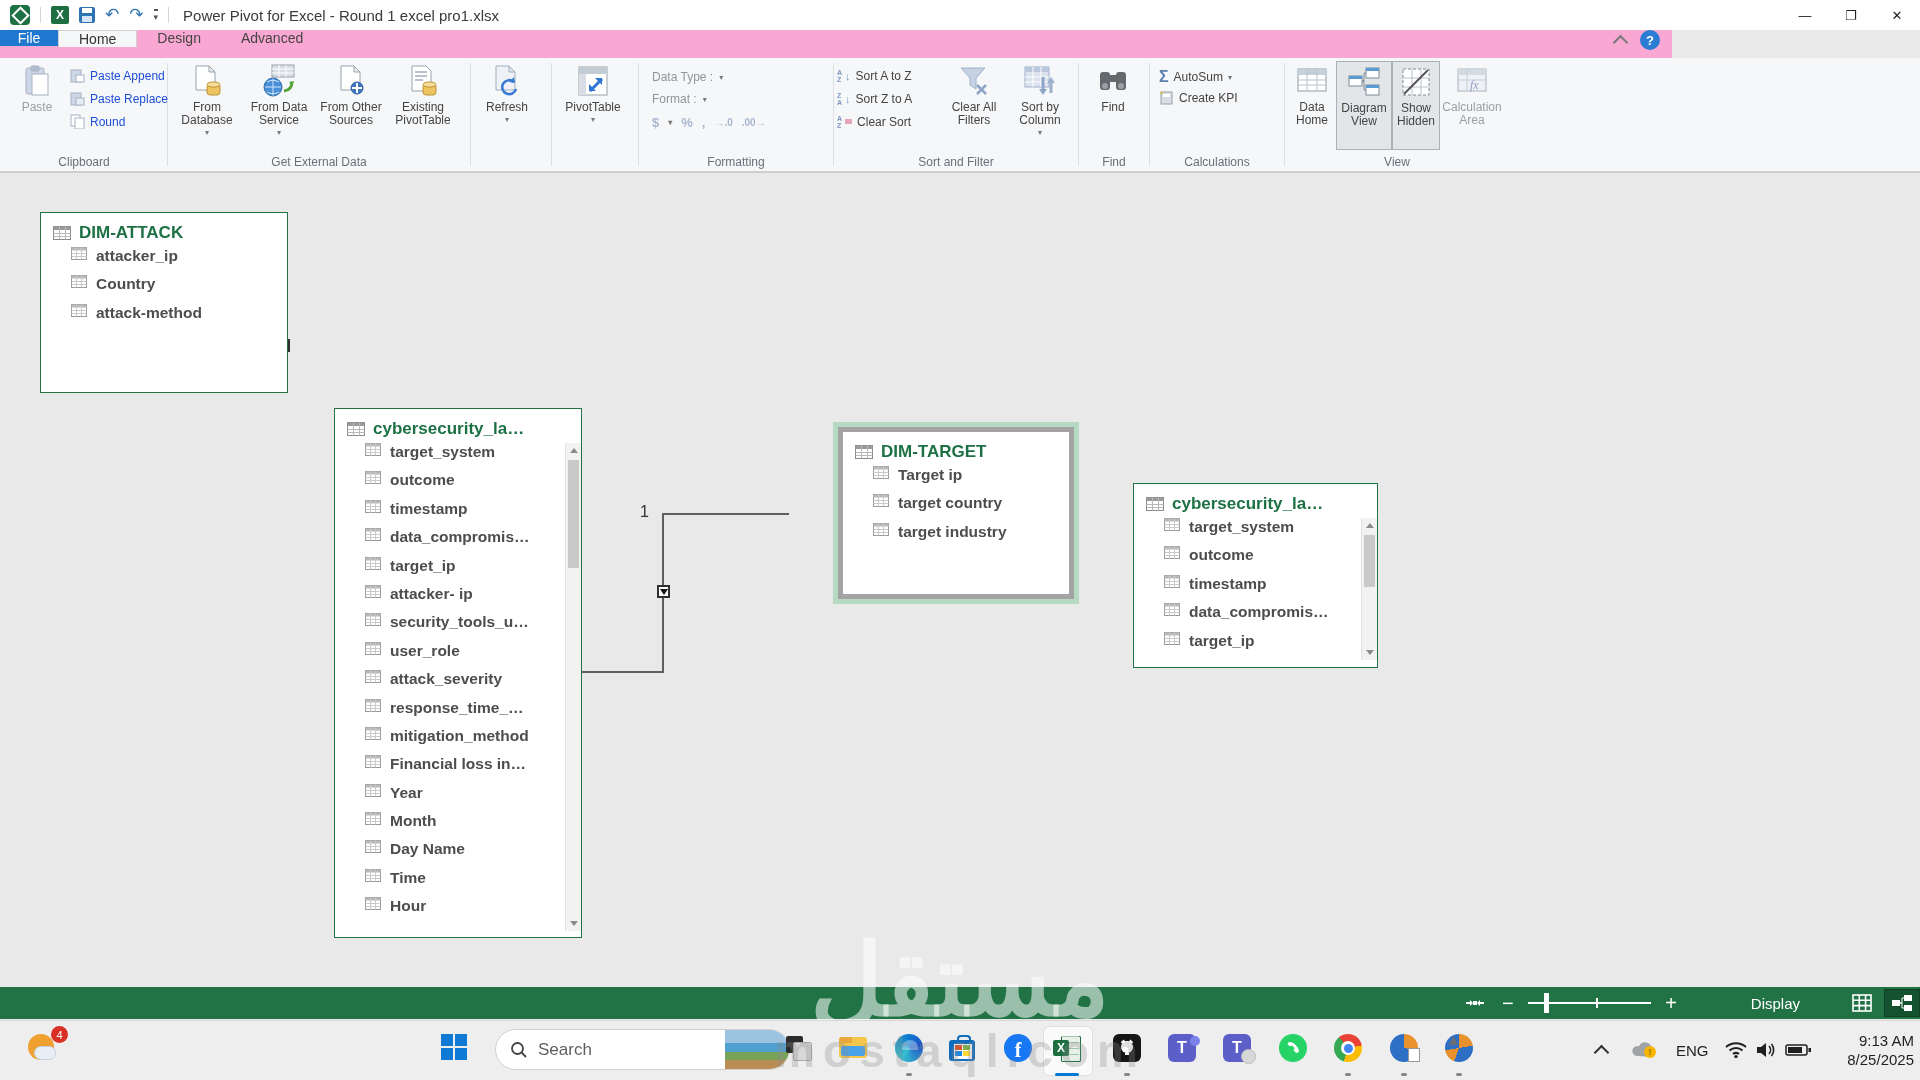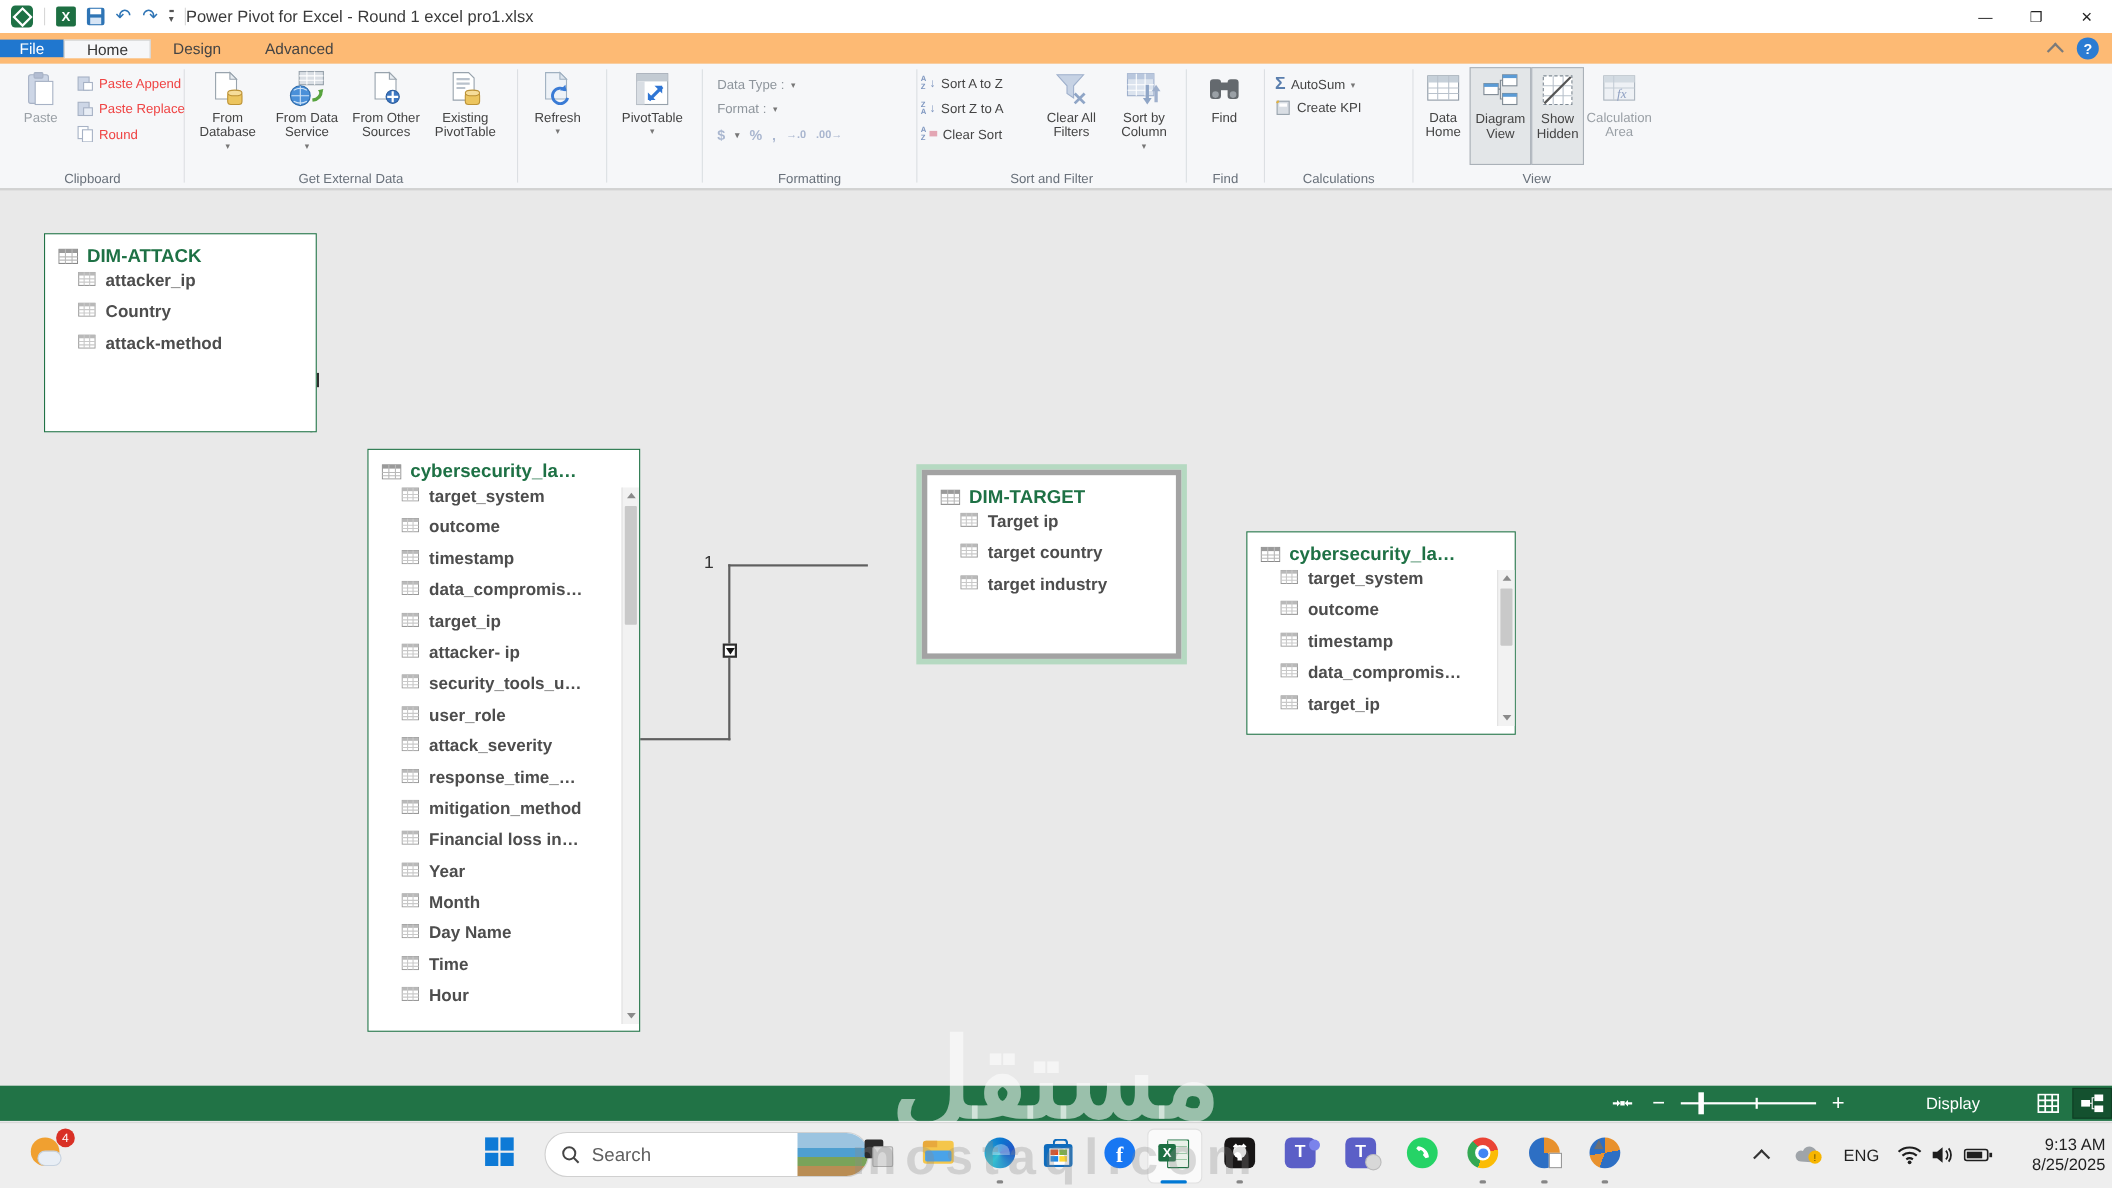--- a/index.html
+++ b/index.html
@@ -13,26 +13,26 @@
   .ppicon{width:20px;height:20px;background:#1e7145;border-radius:4px;display:flex;align-items:center;justify-content:center}
   .ppicon i{width:9px;height:9px;border:2px solid #fff;transform:rotate(45deg);display:block}
   .xlicon{width:18px;height:18px;background:#1d6f42;border-radius:2px;color:#fff;font-weight:bold;font-size:12px;
           display:flex;align-items:center;justify-content:center}
   .saveicon{width:16px;height:16px;background:#2e74b5;border-radius:2px;position:relative}
   .saveicon:before{content:"";position:absolute;left:3px;top:1px;width:10px;height:5px;background:#fff}
   .saveicon:after{content:"";position:absolute;left:3px;bottom:1px;width:10px;height:6px;background:#d7e5f5}
   .undo,.redo{color:#2e74b5;font-size:17px;line-height:16px}
   .qatcaret{font-size:9px;color:#555;border-top:2px solid #555;padding-top:1px}
   .tsep{width:1px;height:16px;background:#d7d7d7}
-  .wtitle{font-size:15px;color:#3a3a3a;margin-left:0;white-space:nowrap}
+  .wtitle{font-size:15px;color:#3a3a3a;margin-left:14px;white-space:nowrap}
   .wctrls{margin-left:auto;display:flex;height:30px}
   .wc{width:46px;height:30px;display:flex;align-items:center;justify-content:center;font-size:13px;color:#222}
 
   
-  .tabrow{position:absolute;left:0;top:30px;width:1920px;height:28px;background:#fdba74;display:flex;align-items:center}
+  .tabrow{position:absolute;left:0;top:30px;width:1672px;height:28px;background:#f9a8d4;display:flex;align-items:flex-start}
   .ftab{width:58px;background:#2077cf;color:#fff;font-size:14px;display:flex;align-items:center;justify-content:center}
   .tab{padding:0 20px;font-size:14px;color:#444;display:flex;align-items:center}
   .tab.active{background:#f6f7f9;border:1px solid #d2d2d2;border-bottom:none;color:#333}
   .tabtools{margin-left:auto;display:flex;align-items:center;gap:14px;padding-right:12px}
   .chevup{width:9px;height:9px;border-top:2px solid #7a7a7a;border-right:2px solid #7a7a7a;transform:rotate(-45deg);margin-top:4px}
   .helpq{width:20px;height:20px;border-radius:50%;background:#2b7cd3;color:#fff;font-size:13px;font-weight:bold;
          display:flex;align-items:center;justify-content:center}
 
   
   .ribbon{position:absolute;left:0;top:58px;width:1920px;height:114px;background:#f6f7f9;border-bottom:1px solid #cfcfcf;
@@ -42,21 +42,21 @@
   .glabel{position:absolute;bottom:2px;left:0;right:0;text-align:center;font-size:12px;color:#68707a;white-space:nowrap}
   .gsep{width:1px;background:#dcdfe3;margin:5px 3px 5px 3px}
   .rbtn{width:66px;display:flex;flex-direction:column;align-items:center;color:#444;font-size:12px;text-align:center;cursor:default}
   .rbtn .ric{height:40px;display:flex;align-items:center;justify-content:center}
   .rbtn .lbl{line-height:13px;width:66px}
   .rbtn.pressed{background:#e3e6e8;border:1px solid #aab1b8;box-sizing:border-box}
   .rbtn.dis{color:#9aa0a6}
   .caret{font-size:8px;color:#777;margin-top:1px}
   .rcol{display:flex;flex-direction:column;justify-content:flex-start;gap:2px;padding-top:4px}
   .rsmall{display:flex;align-items:center;gap:5px;height:21px;font-size:12px;color:#444;white-space:nowrap}
-  .rsmall.dis{color:#ef4444}
+  .rsmall.dis{color:#1d4ed8}
   .az{display:inline-flex;flex-direction:column;font-size:7px;font-weight:bold;color:#7f97c0;line-height:7px}
   .dar{color:#7f97c0;font-size:11px;margin-left:-2px}
   .fr{display:flex;align-items:center;gap:6px;height:22px;font-size:12px;color:#8e959c}
   .ficons{display:flex;align-items:center;gap:9px;height:24px;color:#a9b6cf;font-weight:bold;font-size:13px}
 
   
   .canvas{position:absolute;left:0;top:172px;width:1920px;height:815px;background:#e9e9e9;border-top:1px solid #cdcdcd}
   .card{position:absolute;background:#fff;border:1px solid #217346;box-sizing:border-box}
   .card.sel{border:5px solid #a3a3a3;box-shadow:0 0 0 5px #b5d9c1}
   .chead{display:flex;align-items:center;gap:8px;padding:10px 10px 4px 12px;color:#1e7145;font-weight:bold;font-size:17px;white-space:nowrap;overflow:hidden}

